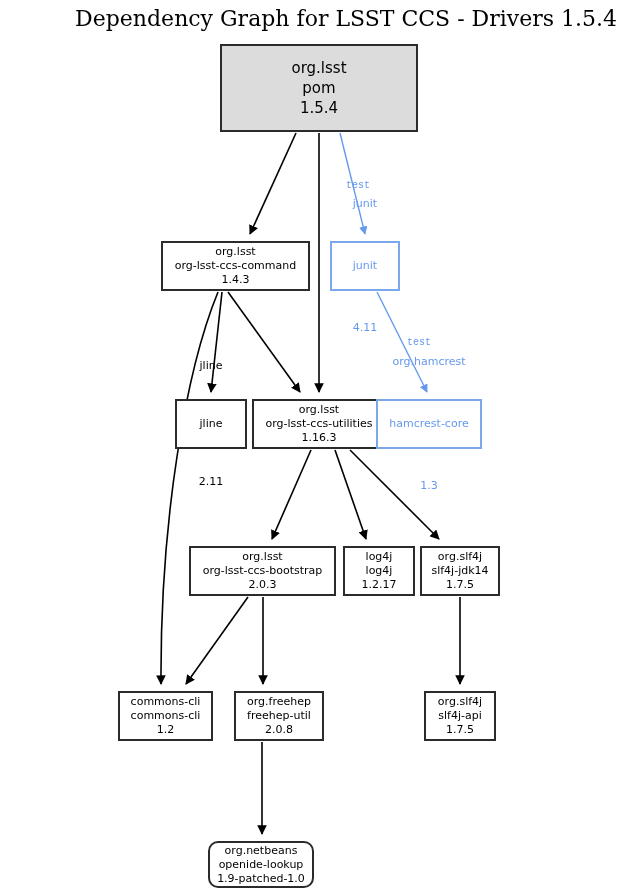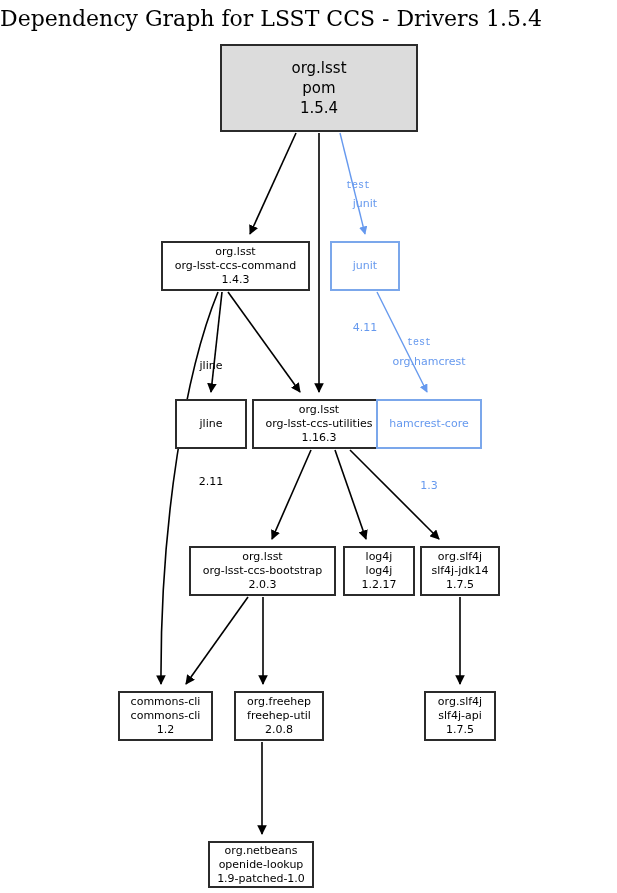--- a/index.html
+++ b/index.html
@@ -13,21 +13,21 @@
     height: 893px;
     position: relative;
     overflow: hidden;
     font-family: "DejaVu Sans", sans-serif;
   }
   #graph-title {
     position: absolute;
     left: 0;
     top: 6px;
     width: 617px;
-    text-align: left;
+    text-align: right;
     font-family: "DejaVu Serif", serif;
     font-size: 22px;
     color: #000000;
     white-space: nowrap;
   }
   #edges-layer {
     position: absolute;
     left: 0;
     top: 0;
     width: 617px;
@@ -185,17 +185,17 @@
   <span class="line">freehep-util</span>
   <span class="line">2.0.8</span>
 </div>
 
 <div class="node" style="left:424px; top:691px; width:72px; height:50px;">
   <span class="line">org.slf4j</span>
   <span class="line">slf4j-api</span>
   <span class="line">1.7.5</span>
 </div>
 
-<div class="node" style="left:208px; top:841px; width:106px; height:47px;">
+<div class="node" style="left:208px; top:841px; width:106px; height:47px;border-radius:10px;">
   <span class="line">org.netbeans</span>
   <span class="line">openide-lookup</span>
   <span class="line">1.9-patched-1.0</span>
 </div>
 
 </body></html>

